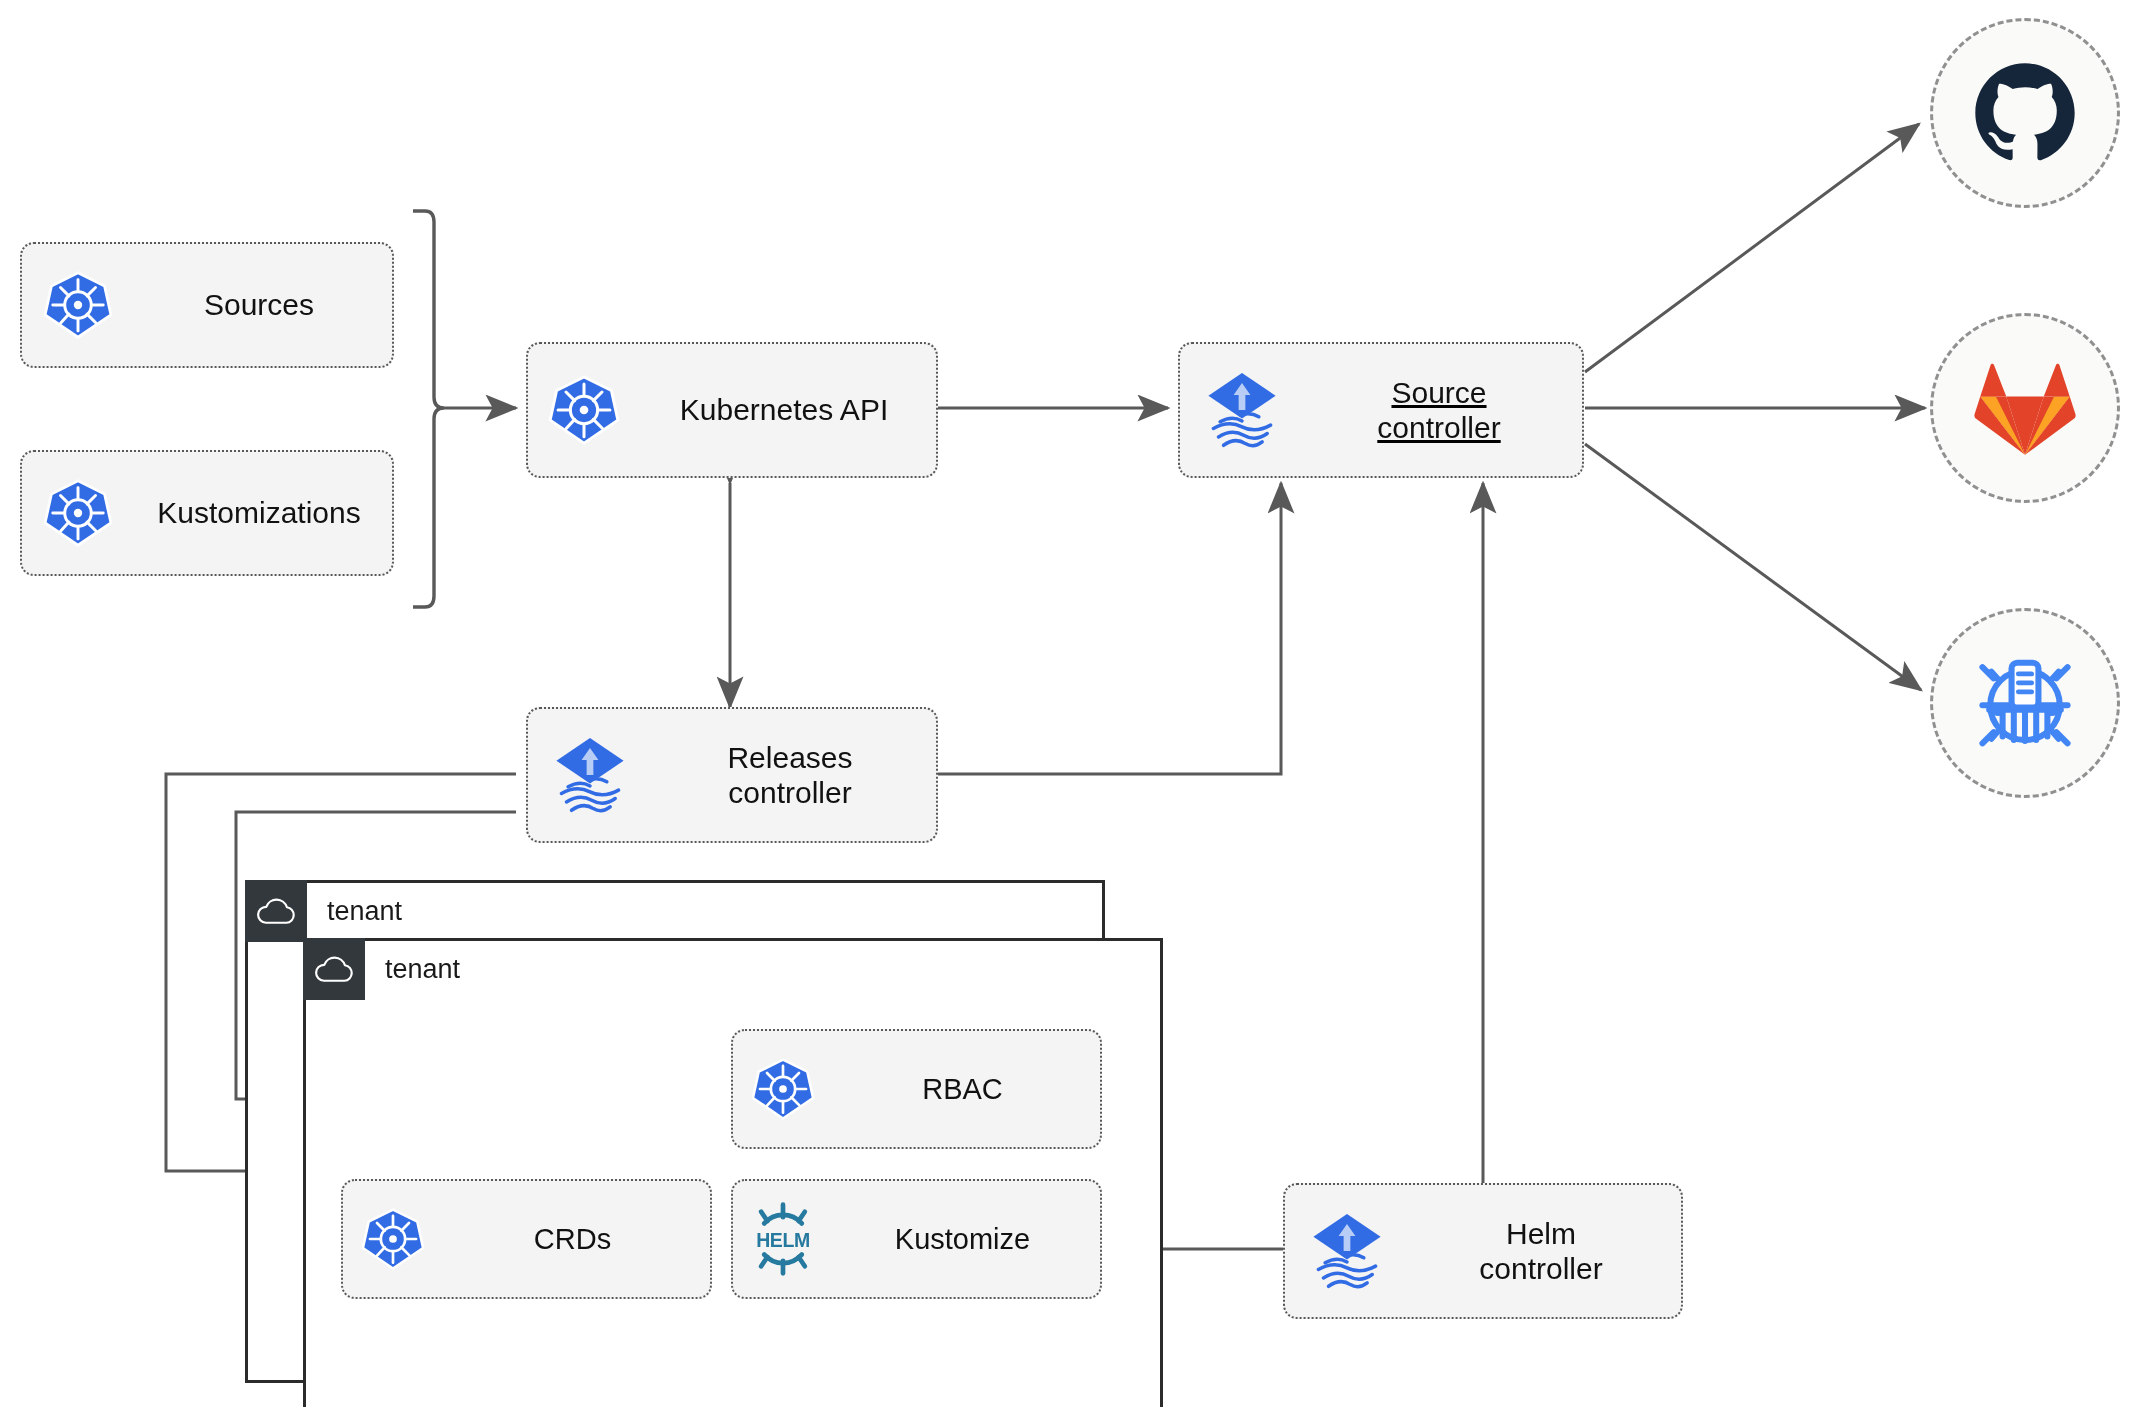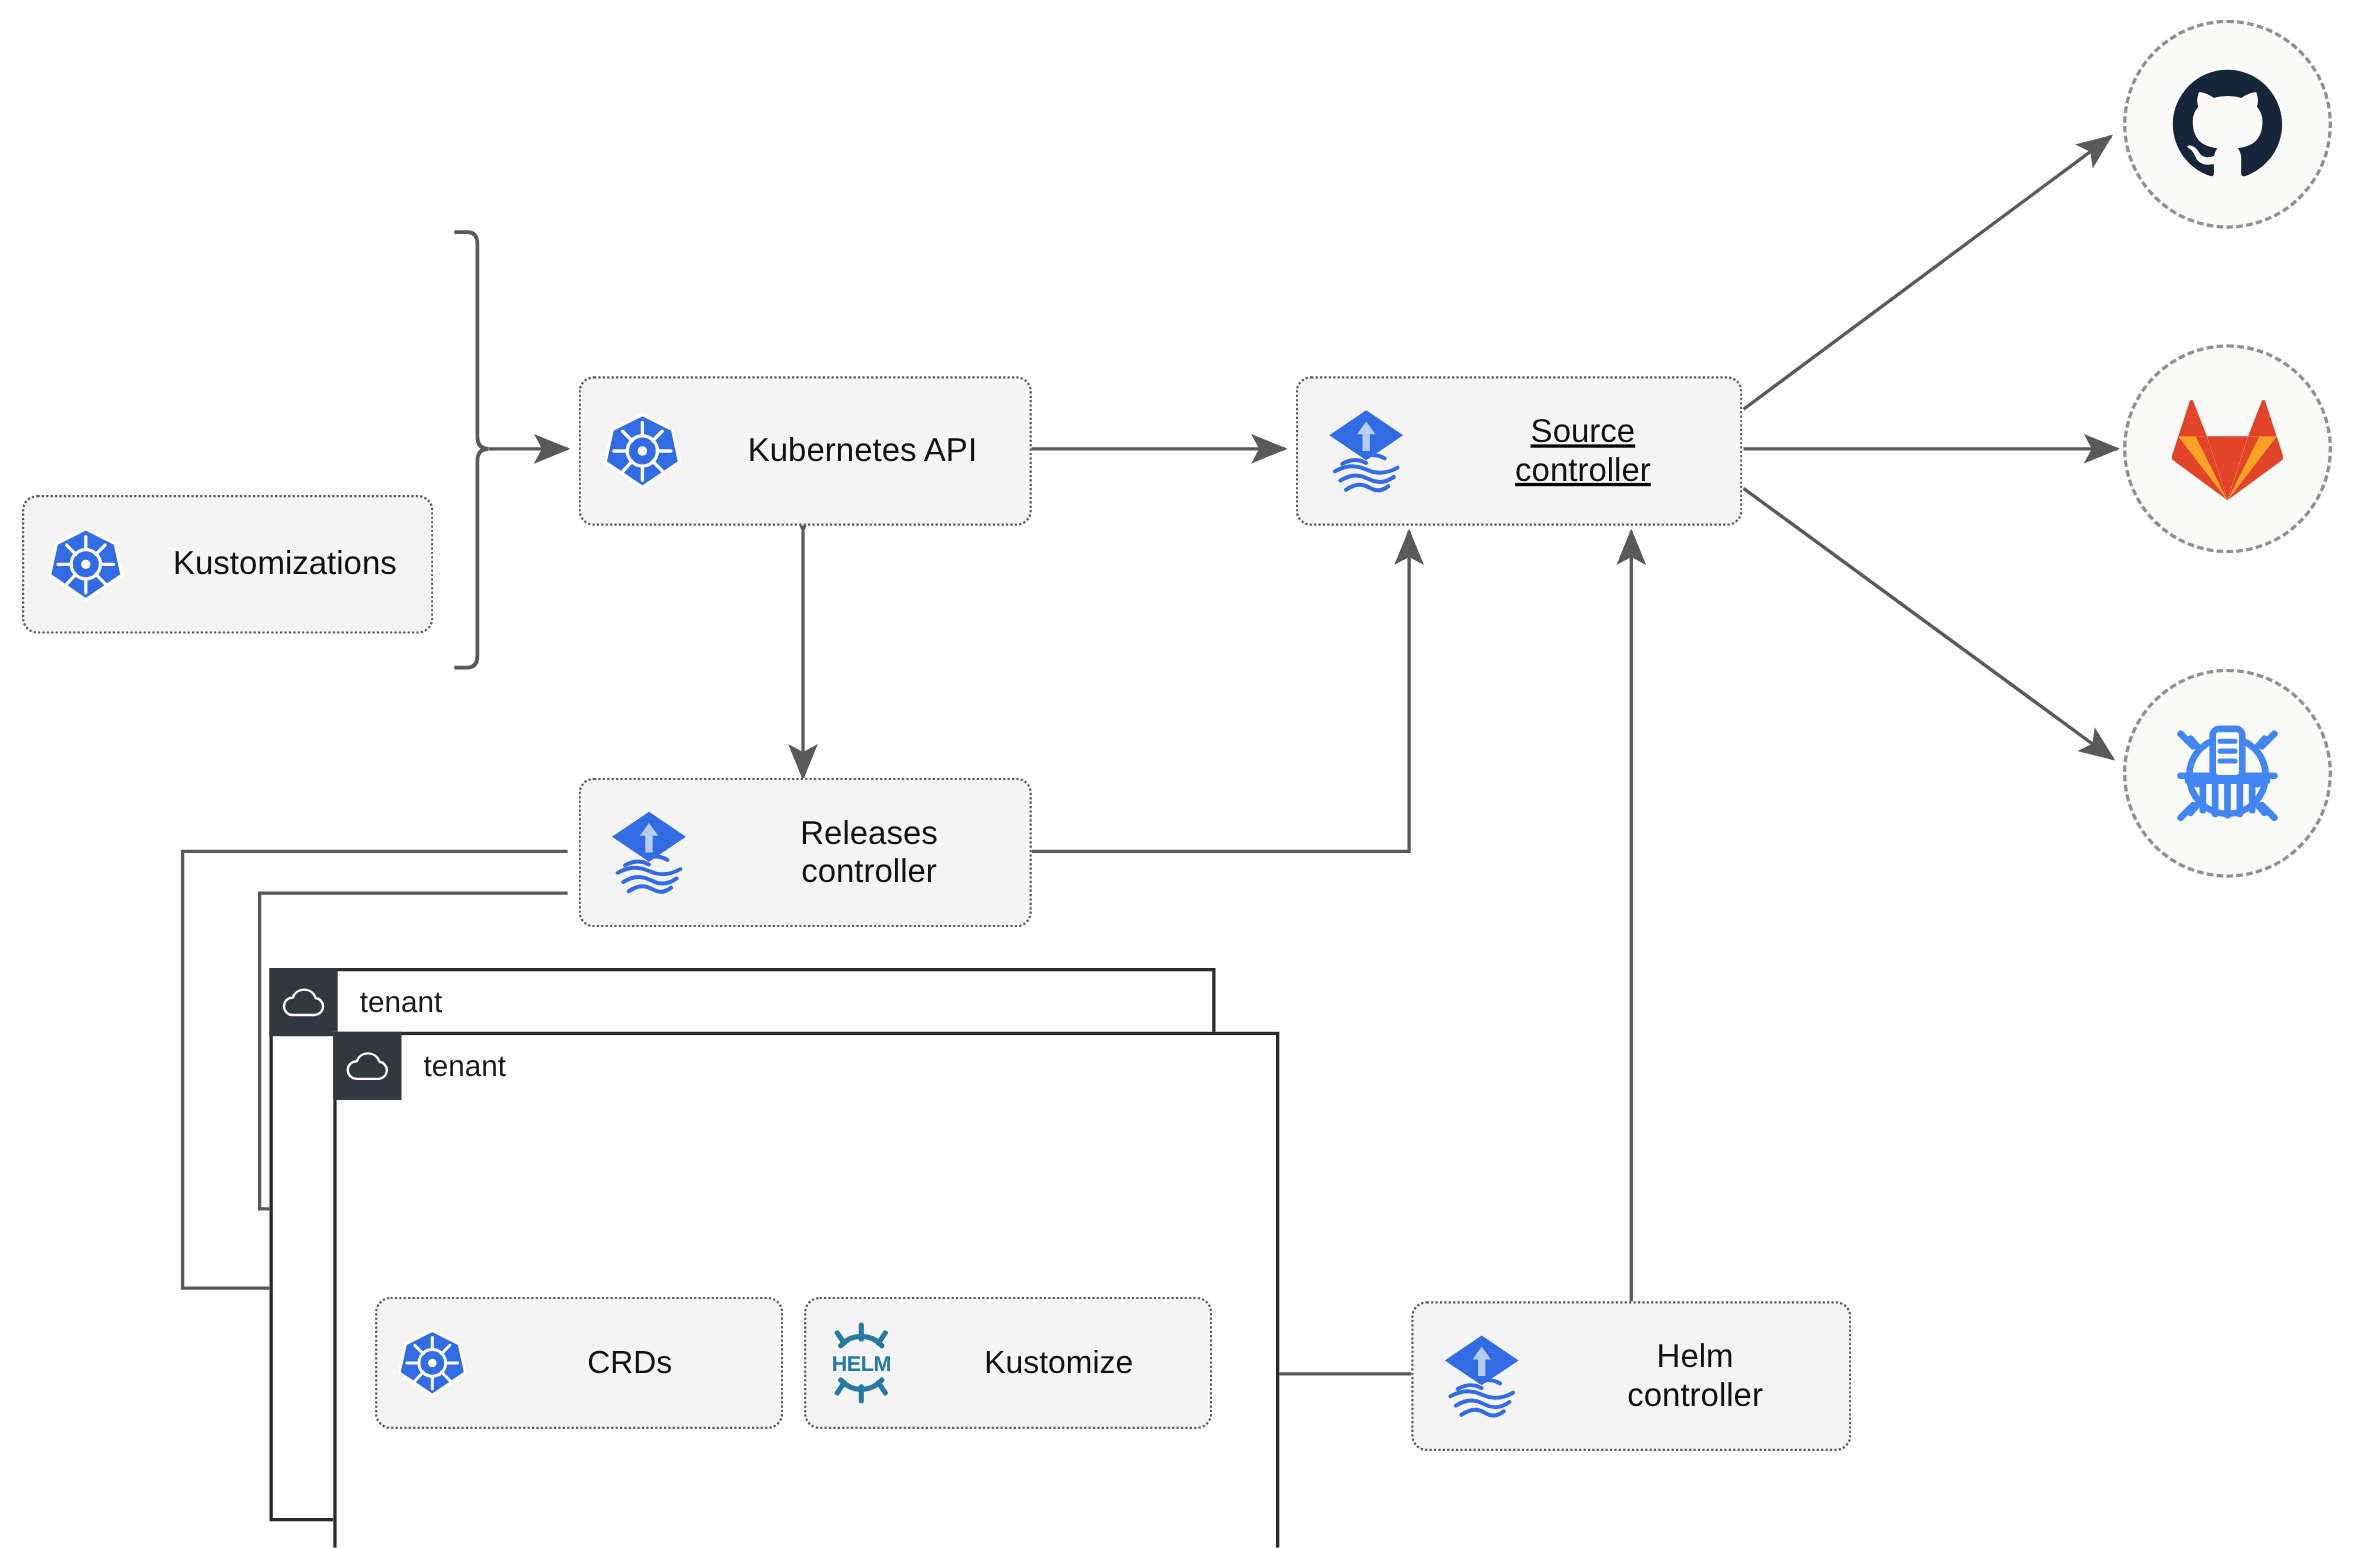--- a/index.html
+++ b/index.html
@@ -86,20 +86,40 @@
       <path d="M1585,444 L1921,690" marker-end="url(#ah)"></path>
 
       <path d="M516,774 L166,774 L166,1171 L437,1171" marker-end="url(#ah)"></path>
 
       <path d="M516,812 L236,812 L236,1099 L437,1099" marker-end="url(#ah)"></path>
 
       <path d="M1283,1249 L1100,1249" marker-end="url(#ah)"></path>
     </g>
   </svg>
 
+  <div class="node" style="left:20px;top:242px;width:374px;height:126px;">
+    <span class="ico" style="width:112px;">
+      <svg width="70" height="70" viewBox="0 0 100 100" aria-hidden="true">
+        <polygon points="50,4 88,23 97,64 50,96 3,64 12,23" fill="#326ce5" stroke="#fff" stroke-width="4"></polygon>
+        <g fill="none" stroke="#fff" stroke-width="4.2" stroke-linecap="round">
+          <circle cx="50" cy="50" r="19"></circle>
+          <line x1="50" y1="14" x2="50" y2="30"></line>
+          <line x1="50" y1="70" x2="50" y2="87"></line>
+          <line x1="14" y1="50" x2="31" y2="50"></line>
+          <line x1="69" y1="50" x2="86" y2="50"></line>
+          <line x1="25" y1="25" x2="37" y2="37"></line>
+          <line x1="63" y1="63" x2="76" y2="76"></line>
+          <line x1="75" y1="25" x2="63" y2="37"></line>
+          <line x1="37" y1="63" x2="25" y2="76"></line>
+        </g>
+        <circle cx="50" cy="50" r="6" fill="#fff"></circle>
+      </svg>
+    </span>
+    <span class="lbl">Sources</span>
+  </div>
 
   <div class="node" style="left:526px;top:342px;width:412px;height:136px;">
     <span class="ico" style="width:112px;">
       <svg width="72" height="72" viewBox="0 0 100 100" aria-hidden="true">
         <polygon points="50,4 88,23 97,64 50,96 3,64 12,23" fill="#326ce5" stroke="#fff" stroke-width="4"></polygon>
         <g fill="none" stroke="#fff" stroke-width="4.2" stroke-linecap="round">
           <circle cx="50" cy="50" r="19"></circle>
           <line x1="50" y1="14" x2="50" y2="30"></line>
             <line x1="50" y1="70" x2="50" y2="87"></line>
           <line x1="14" y1="50" x2="31" y2="50"></line>
@@ -253,20 +273,40 @@
       <div class="tbadge">
         <svg width="42" height="30" viewBox="0 0 50 34" aria-hidden="true">
           <path d="M13,31 a9.5,9.5 0 0 1 0.4,-19 A13,13 0 0 1 38,12.5 a9.3,9.3 0 0 1 -0.6,18.5 Z" fill="none" stroke="#ffffff" stroke-width="2.6" stroke-linejoin="round"></path>
         </svg>
       </div>
       <span class="tname">tenant</span>
     </div>
   </div>
 
 
+  <div class="node small" style="left:731px;top:1029px;width:371px;height:120px;z-index:5;">
+    <span class="ico" style="width:100px;">
+      <svg width="64" height="64" viewBox="0 0 100 100" aria-hidden="true">
+        <polygon points="50,4 88,23 97,64 50,96 3,64 12,23" fill="#326ce5" stroke="#fff" stroke-width="4"></polygon>
+        <g fill="none" stroke="#fff" stroke-width="4.2" stroke-linecap="round">
+          <circle cx="50" cy="50" r="19"></circle>
+          <line x1="50" y1="14" x2="50" y2="30"></line>
+            <line x1="50" y1="70" x2="50" y2="87"></line>
+          <line x1="14" y1="50" x2="31" y2="50"></line>
+            <line x1="69" y1="50" x2="86" y2="50"></line>
+          <line x1="25" y1="25" x2="37" y2="37"></line>
+            <line x1="63" y1="63" x2="76" y2="76"></line>
+          <line x1="75" y1="25" x2="63" y2="37"></line>
+            <line x1="37" y1="63" x2="25" y2="76"></line>
+        </g>
+        <circle cx="50" cy="50" r="6" fill="#fff"></circle>
+      </svg>
+    </span>
+    <span class="lbl">RBAC</span>
+  </div>
 
   <div class="node small" style="left:341px;top:1179px;width:371px;height:120px;z-index:5;">
     <span class="ico" style="width:100px;">
       <svg width="64" height="64" viewBox="0 0 100 100" aria-hidden="true">
         <polygon points="50,4 88,23 97,64 50,96 3,64 12,23" fill="#326ce5" stroke="#fff" stroke-width="4"></polygon>
         <g fill="none" stroke="#fff" stroke-width="4.2" stroke-linecap="round">
           <circle cx="50" cy="50" r="19"></circle>
           <line x1="50" y1="14" x2="50" y2="30"></line>
             <line x1="50" y1="70" x2="50" y2="87"></line>
           <line x1="14" y1="50" x2="31" y2="50"></line>

